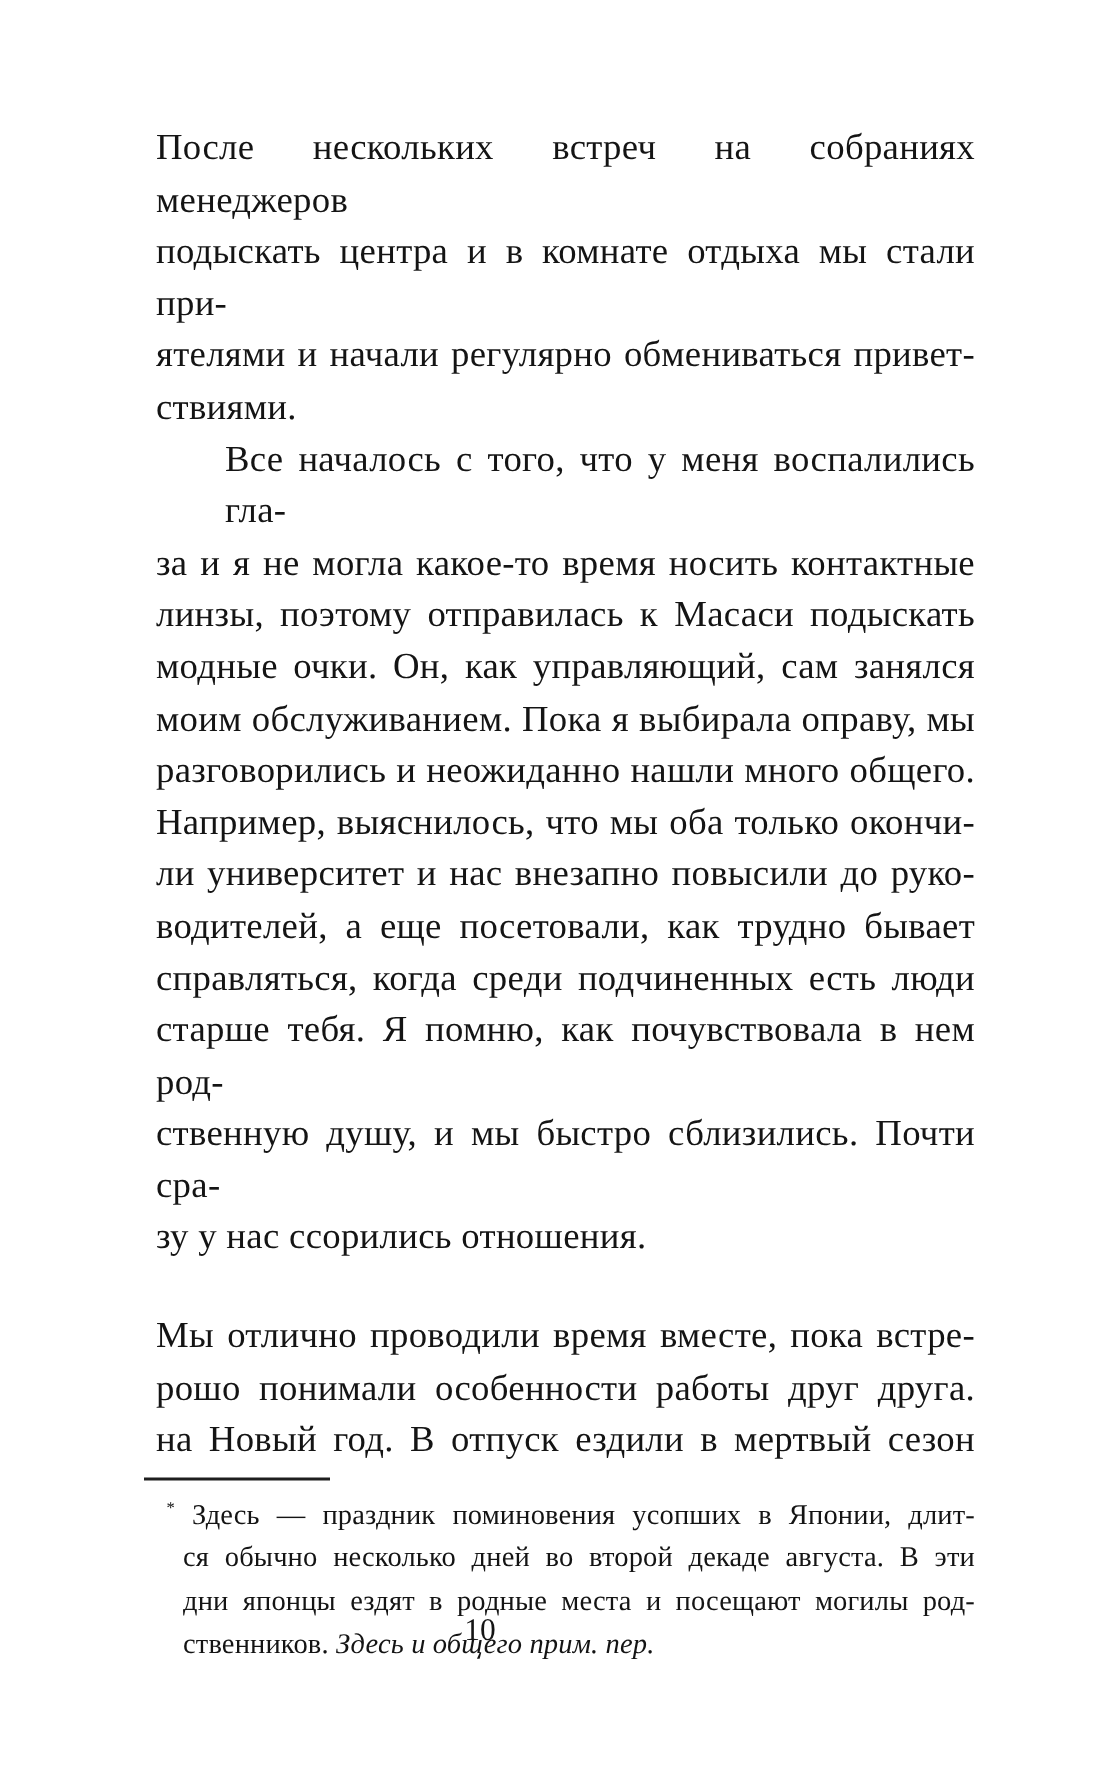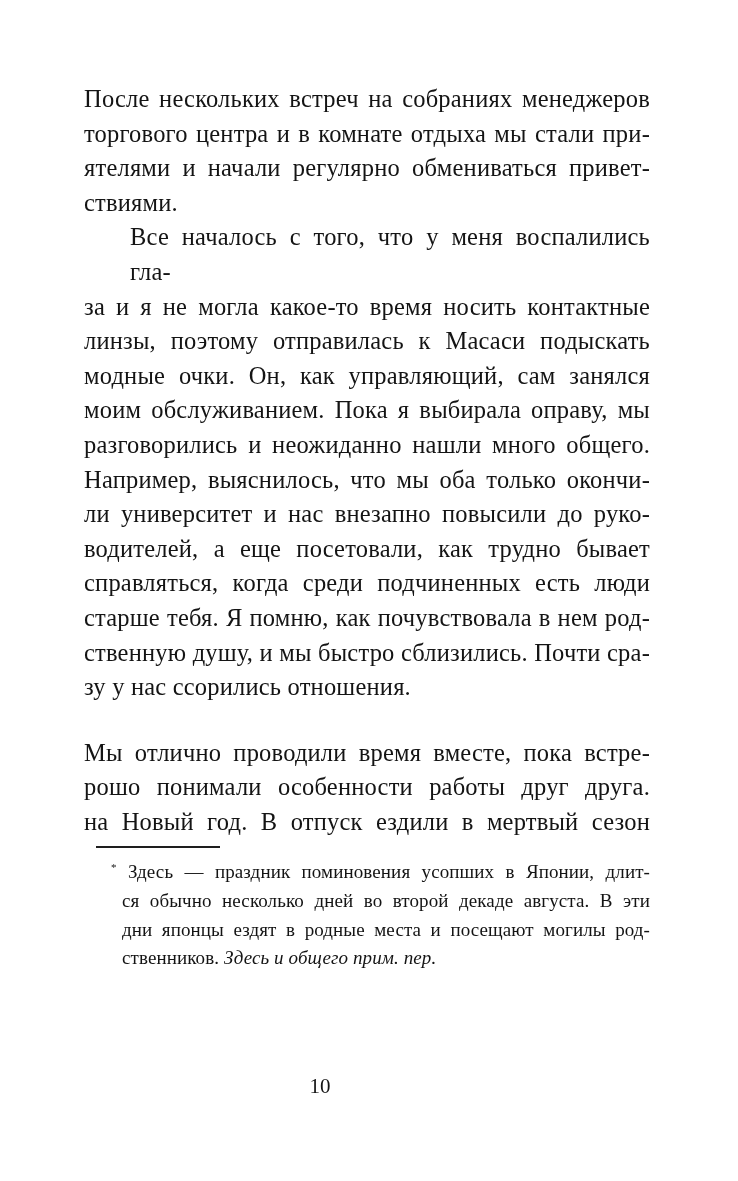--- a/index.html
+++ b/index.html
@@ -23,20 +23,21 @@
   .text-block {
     position: absolute;
     left: 84px;
     top: 82px;
     width: 566px;
   }
   .line {
     font-size: 24.5px;
     line-height: 34.6px;
     letter-spacing: 0.2px;
+    margin-left: 20px;
   }
   
   .jl {
     text-align: justify;
     text-align-last: justify;
   }
   .indent {
     padding-left: 46px;
   }
   .section-gap {
@@ -88,21 +89,21 @@
 </style>
 </head>
 <body>
 
 <div class="page">
 
   <div class="text-block">
 
     <div>
       <div class="line jl">После нескольких встреч на собраниях менеджеров</div>
-      <div class="line jl">торгового центра и в комнате отдыха мы стали при-</div>
+      <div class="line jl">подыскать центра и в комнате отдыха мы стали при-</div>
       <div class="line jl">ятелями и начали регулярно обмениваться привет-</div>
       <div class="line">ствиями.</div>
     </div>
 
     <div>
       <div class="line jl indent">Все началось с того, что у меня воспалились гла-</div>
       <div class="line jl">за и я не могла какое-то время носить контактные</div>
       <div class="line jl">линзы, поэтому отправилась к Масаси подыскать</div>
       <div class="line jl">модные очки. Он, как управляющий, сам занялся</div>
       <div class="line jl">моим обслуживанием. Пока я выбирала оправу, мы</div>

